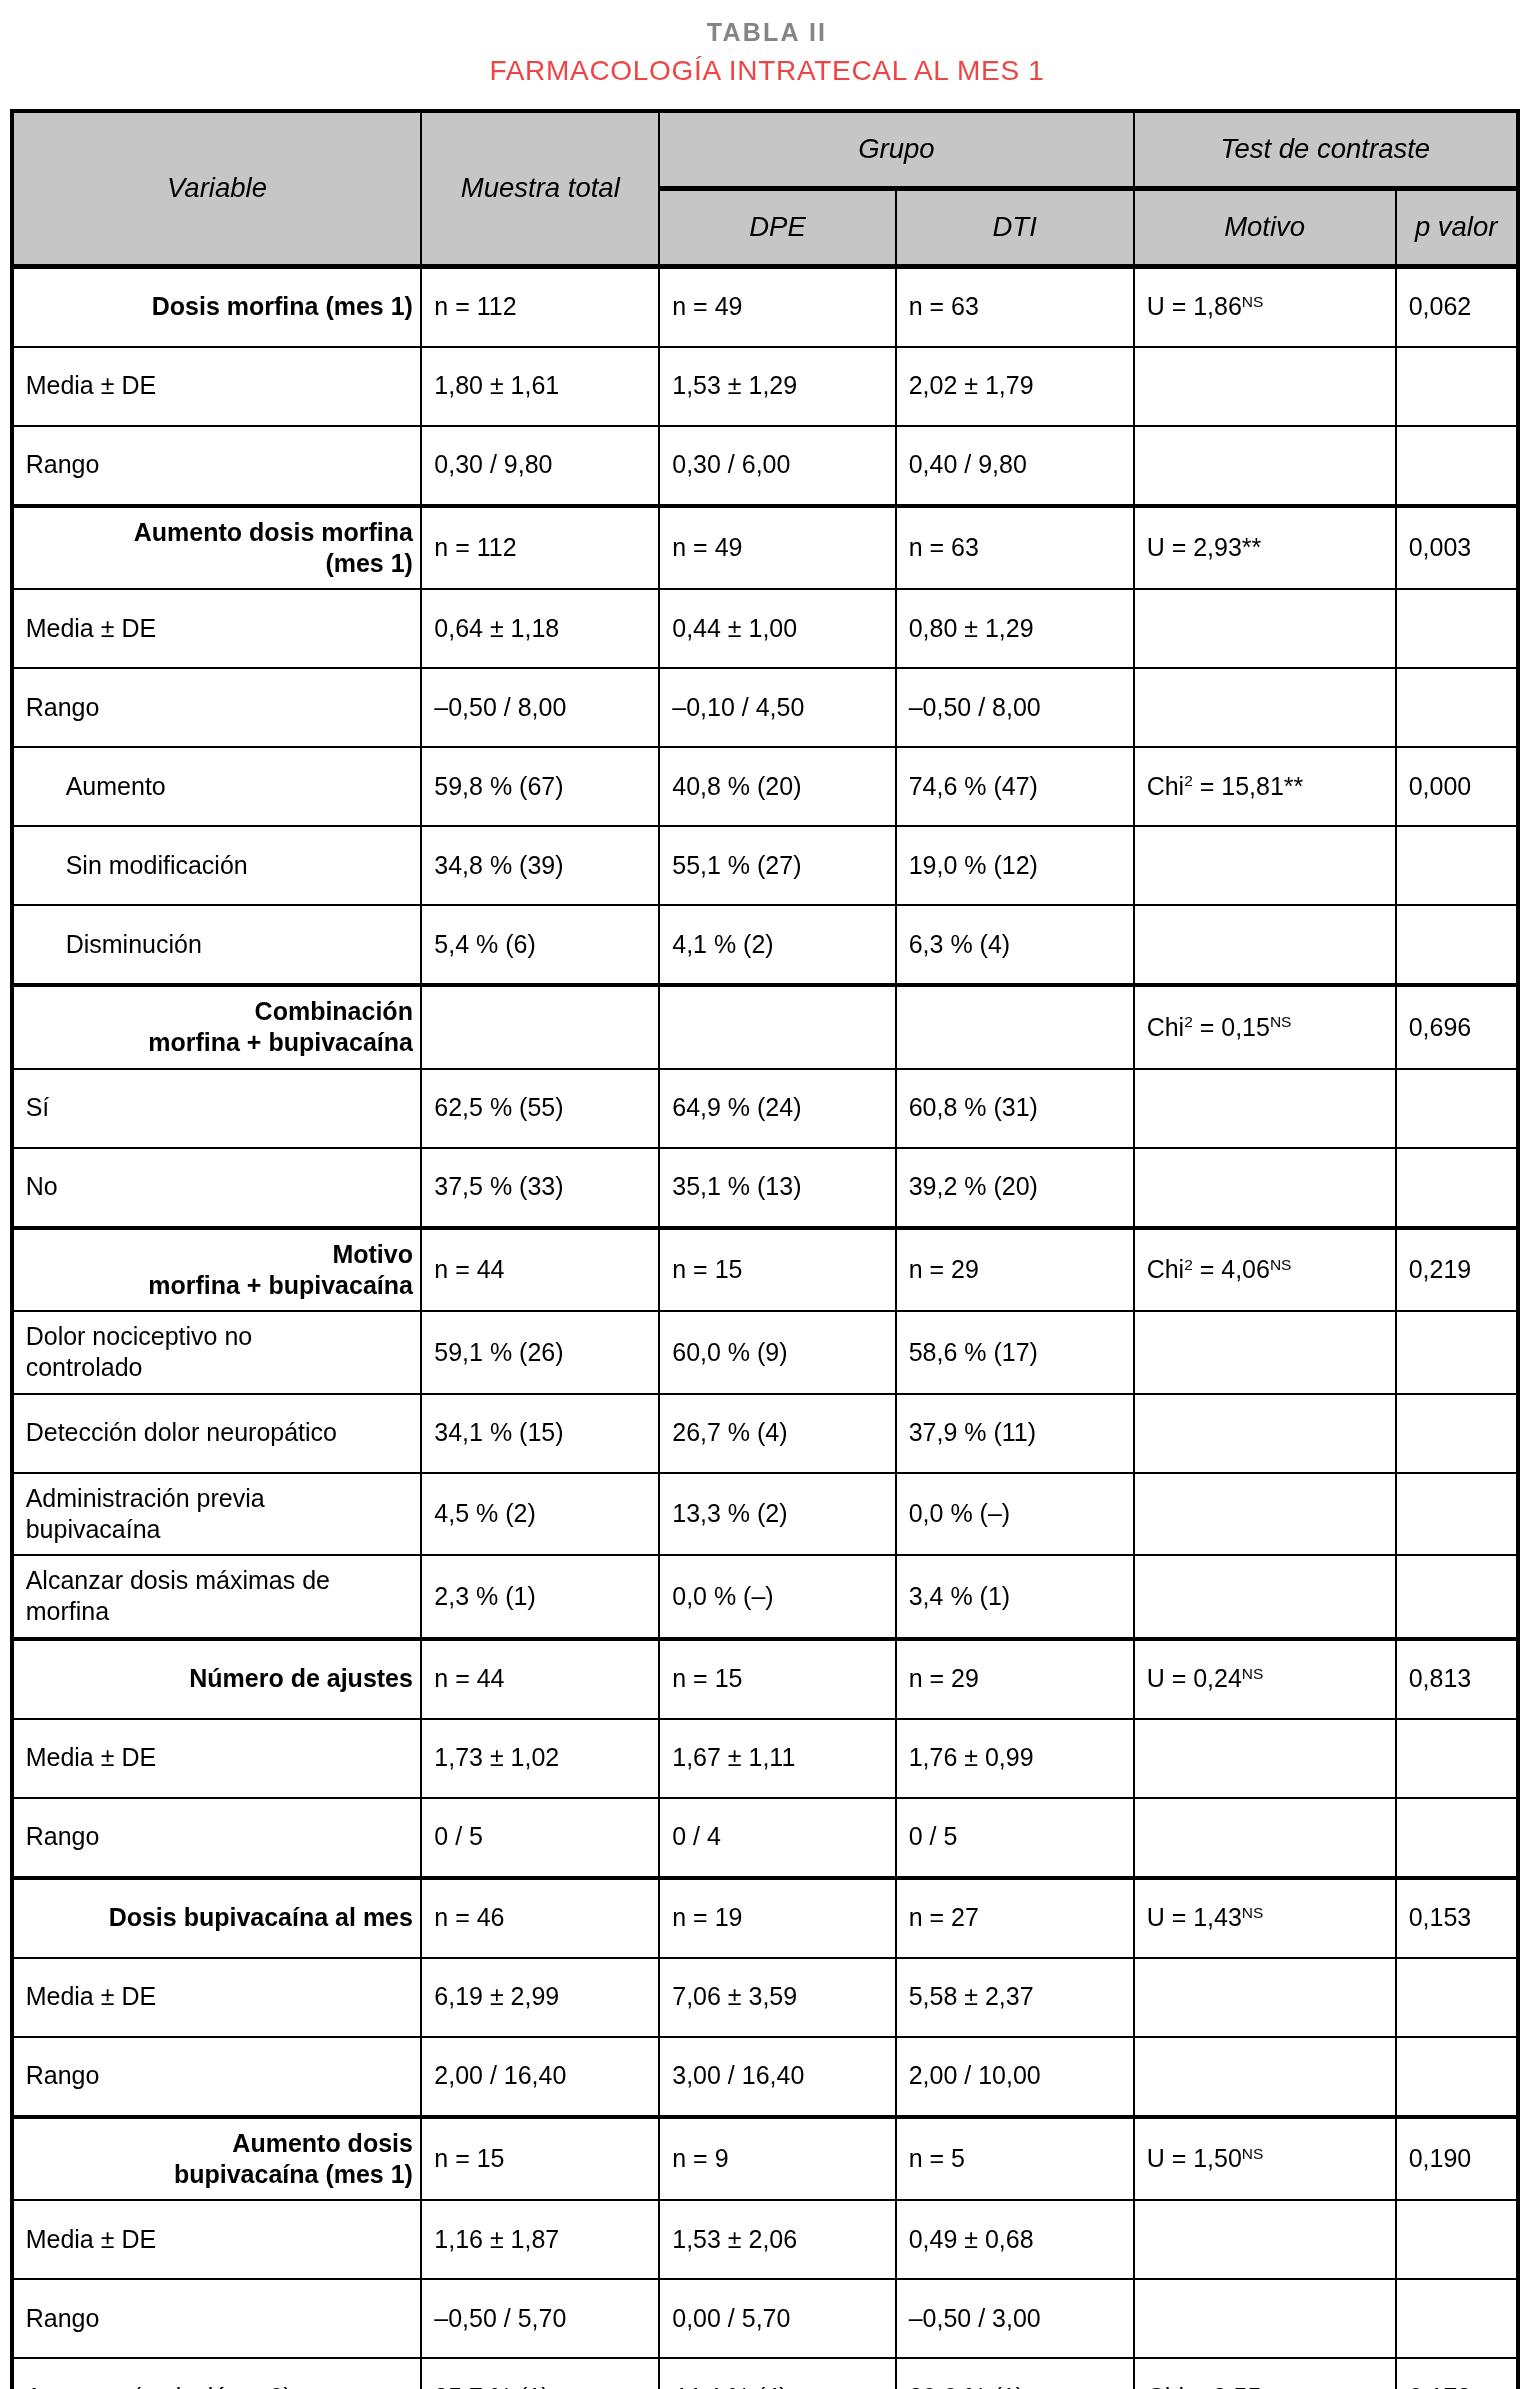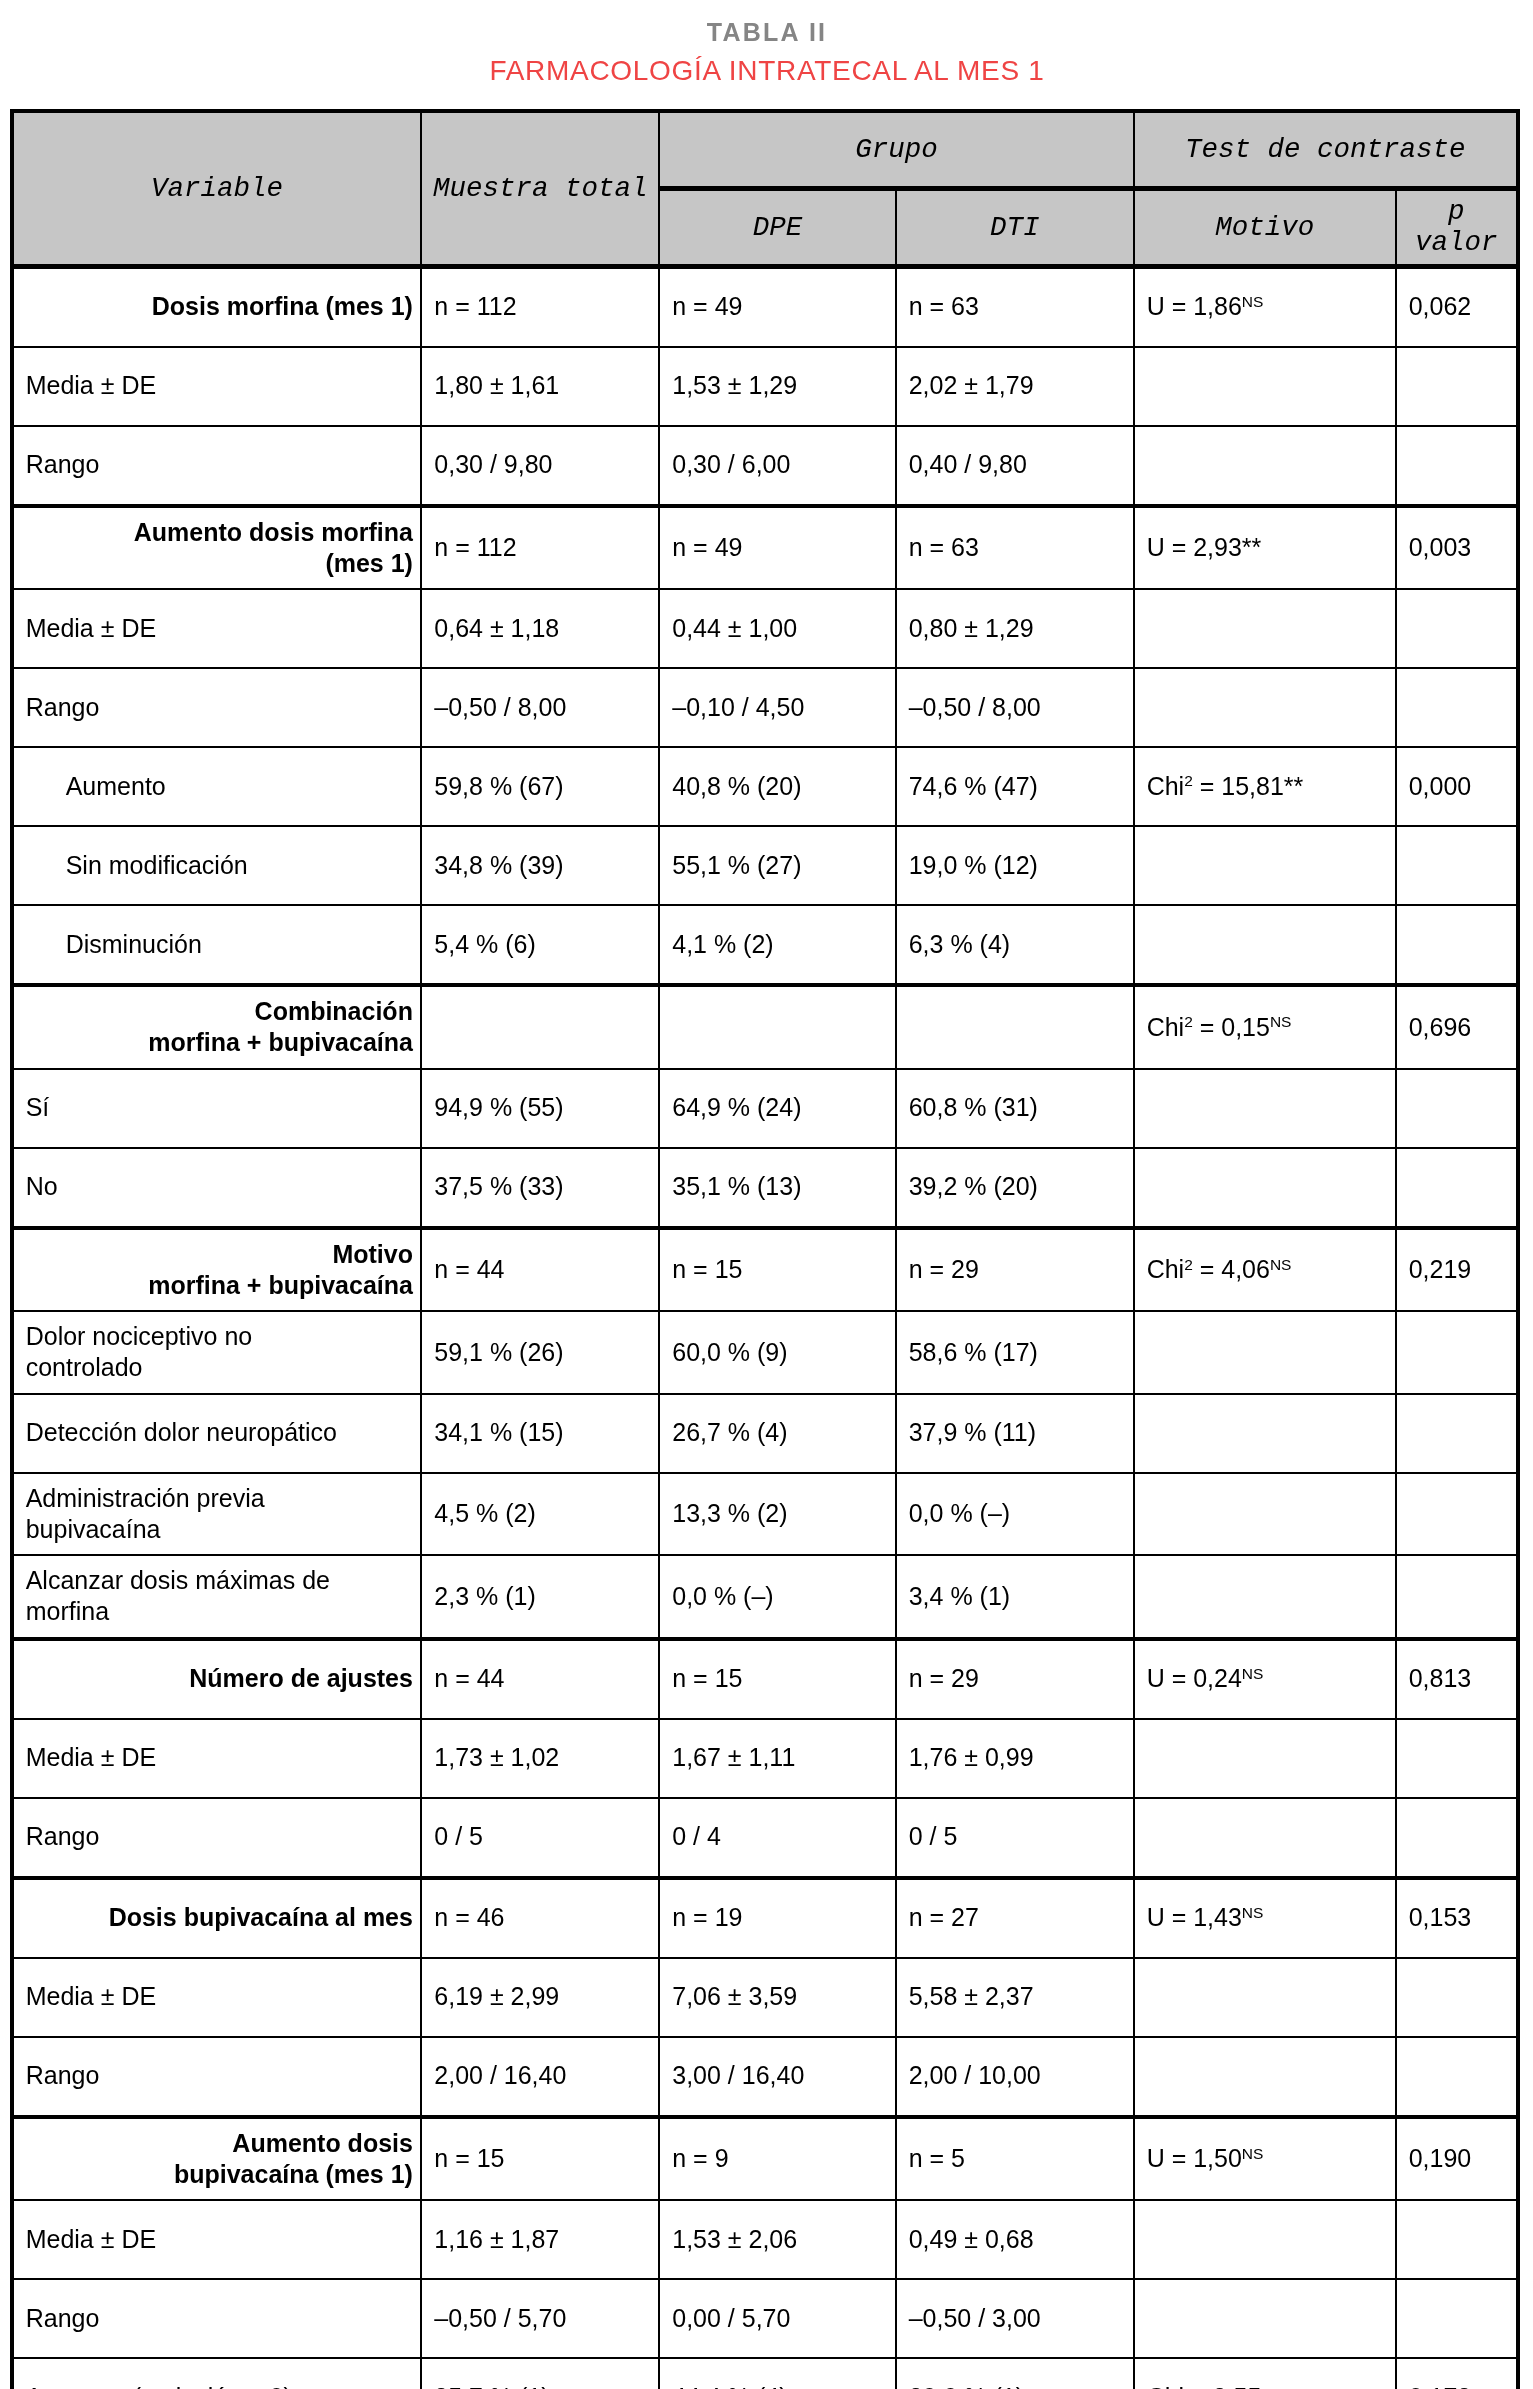--- a/index.html
+++ b/index.html
@@ -50,21 +50,21 @@
     font-style: italic;
     font-weight: normal;
     font-size: 27.5px;
     text-align: center;
     vertical-align: middle;
     border: 2.2px solid #000000;
     height: 64px;
     padding: 4.5px 6px;
   }
   thead tr.h2 th { border-top: 3px solid #be185d; }
-  thead th { border-bottom: 5.2px solid #000000; font-family: Liberation Mono, monospace; }
+  thead th { border-bottom: 5.2px solid #000000; }
   td {
     font-size: 25px;
     vertical-align: middle;
     border-left: 2.2px solid #000000;
     border-right: 2.2px solid #000000;
     border-top: 2.2px solid #000000;
     height: 59px;
     padding: 9px 7.4px 9px 12px;
     line-height: 1.25;
     white-space: pre-line;
@@ -192,21 +192,21 @@
           <td class="var bold">Combinación
 morfina + bupivacaína</td>
           <td></td>
           <td></td>
           <td></td>
           <td>Chi<sup>2</sup> = 0,15<sup>NS</sup></td>
           <td>0,696</td>
         </tr>
         <tr>
           <td class="var">Sí</td>
-          <td>94,9 % (55)</td>
+          <td>62,5 % (55)</td>
           <td>64,9 % (24)</td>
           <td>60,8 % (31)</td>
           <td></td>
           <td></td>
         </tr>
         <tr>
           <td class="var">No</td>
           <td>37,5 % (33)</td>
           <td>35,1 % (13)</td>
           <td>39,2 % (20)</td>

